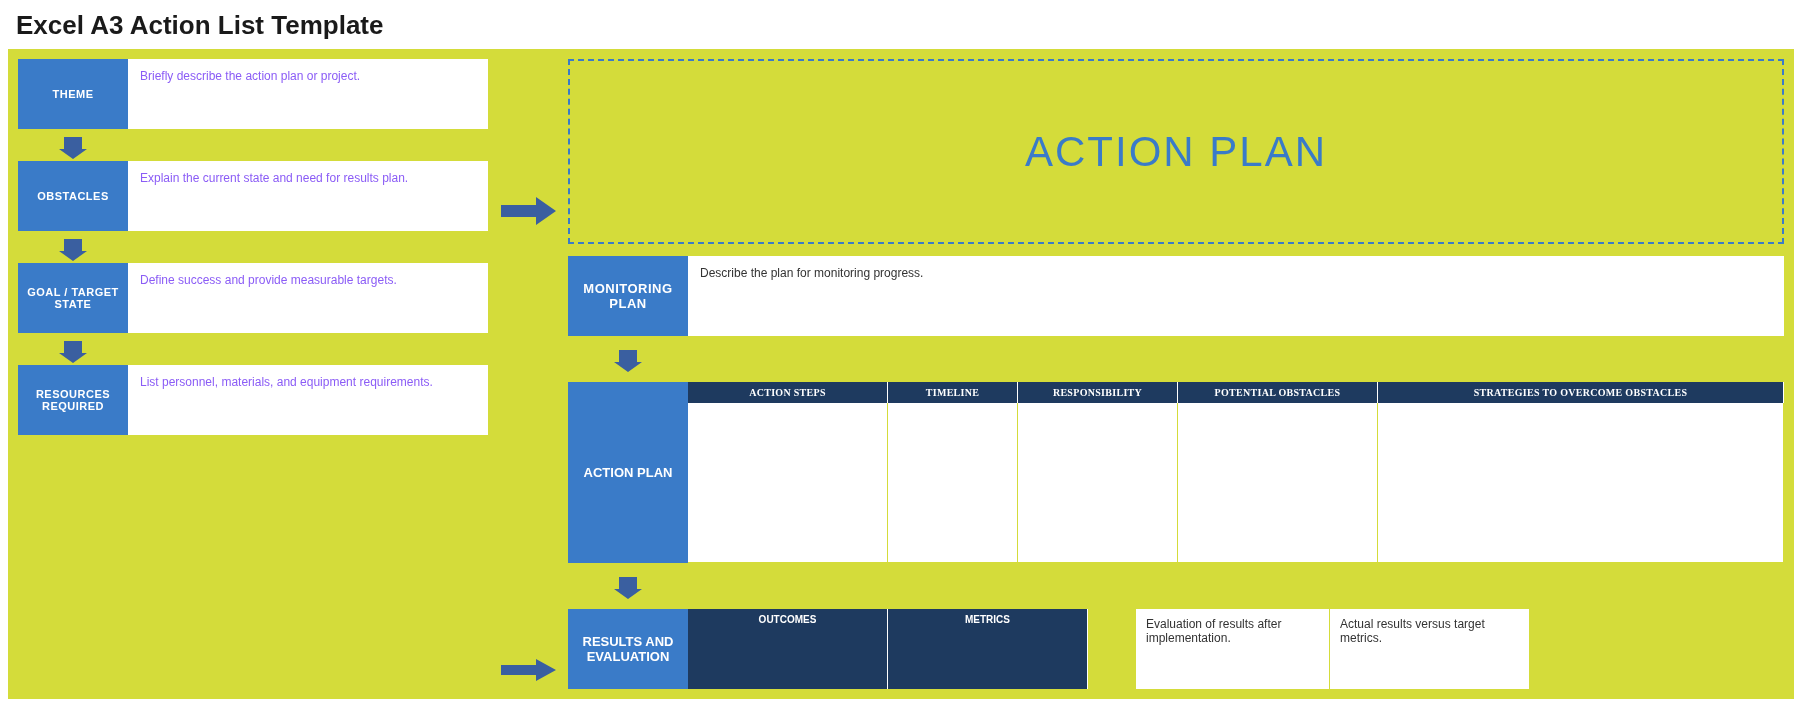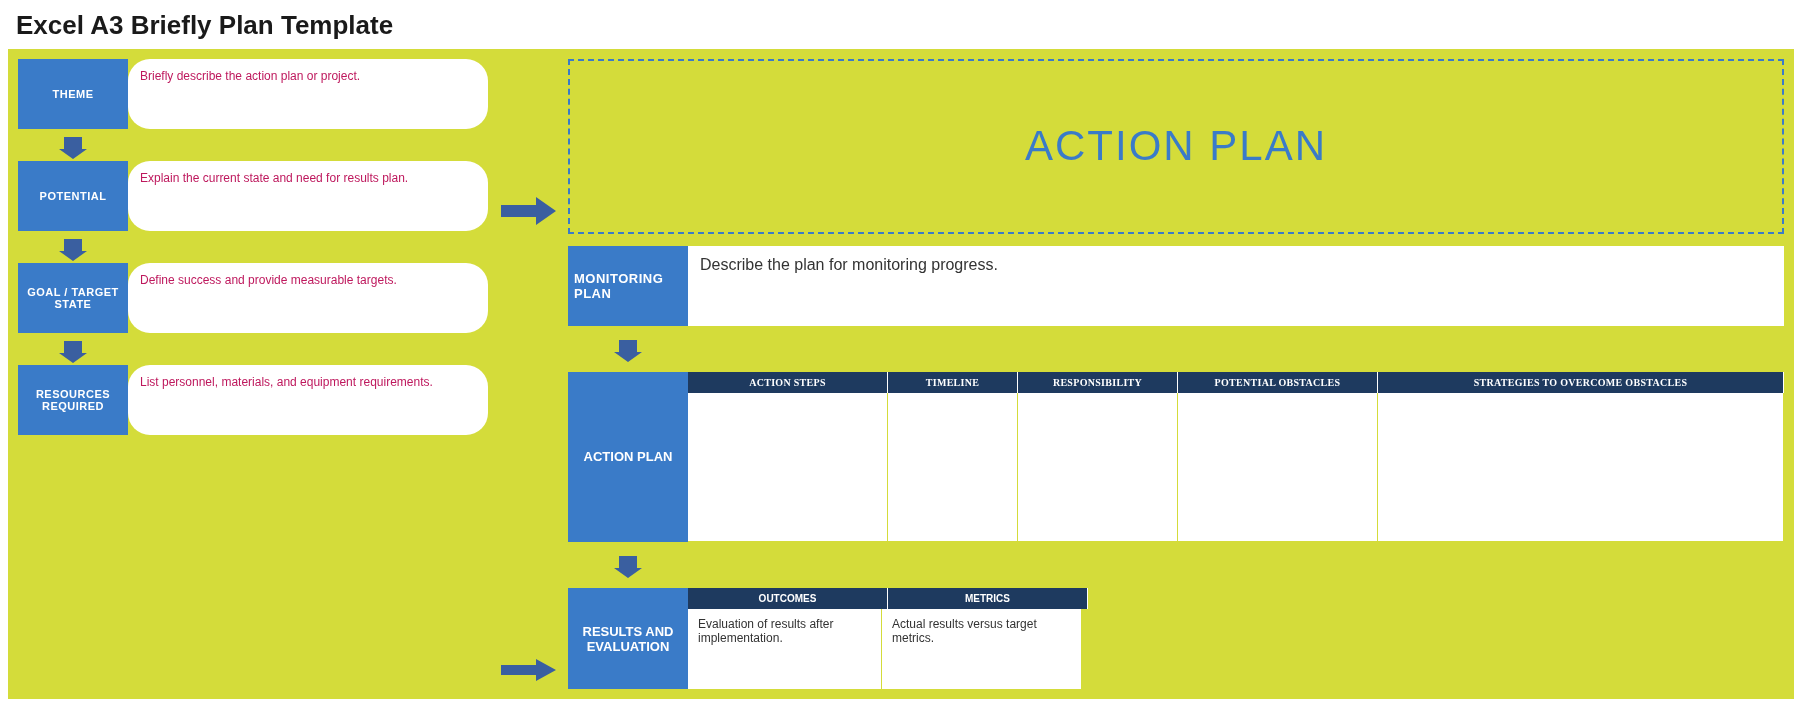--- a/index.html
+++ b/index.html
@@ -55,23 +55,22 @@
       flex-shrink: 0;
       padding: 8px 6px;
       letter-spacing: 0.5px;
     }
 
     .content-box {
       background: #fff;
       flex: 1;
       padding: 10px 12px;
       font-size: 12px;
-      color: #be185d;
+      color: #8b5cf6;
       min-height: 70px;
-      border-radius: 22px;
     }
 
     .action-plan-title-box {
       border: 2px dashed #3a7bc8;
       flex: 1;
       display: flex;
       align-items: center;
       justify-content: center;
       min-height: 90px;
     }
@@ -89,35 +88,35 @@
       flex-direction: row;
       gap: 0;
       margin-bottom: 6px;
     }
 
     .right-label-box {
       background: #3a7bc8;
       color: #fff;
       font-size: 13px;
       font-weight: bold;
-      text-align: left;
+      text-align: center;
       display: flex;
       align-items: center;
       justify-content: center;
       width: 120px;
       flex-shrink: 0;
       padding: 4px 6px;
       letter-spacing: 0.5px;
     }
 
     .right-content-box {
       background: #fff;
       flex: 1;
       padding: 10px 12px;
-      font-size: 16px;
+      font-size: 12px;
       color: #333;
       min-height: 80px;
     }
 
     
     .action-table-section {
       display: flex;
       flex-direction: row;
       gap: 0;
       margin-bottom: 6px;
@@ -204,21 +203,22 @@
       align-items: center;
       justify-content: center;
       width: 120px;
       flex-shrink: 0;
       padding: 24px 6px;
     }
 
     .results-content {
       flex: 1;
       display: flex;
-      flex-direction: column;
+      flex-direction: row;
+      gap: 48px;
     }
 
     .results-header-row {
       display: flex;
       flex-direction: row;
     }
 
     .results-header-cell {
       background: #1e3a5f;
       color: #fff;
@@ -254,39 +254,39 @@
       flex: 1;
       display: flex;
       flex-direction: column;
       gap: 6px;
     }
 
   </style>
 </head>
 <body>
 
-<div class="page-title">Excel A3 Briefly Plan Template</div>
+<div class="page-title">Excel A3 Action List Template</div>
 
 <div class="main-container">
 
   <div class="left-column">
 
     <div class="left-row">
       <div class="label-box">THEME</div>
       <div class="content-box">Briefly describe the action plan or project.</div>
     </div>
 
     <div style="width:110px; display:flex; justify-content:center; padding:2px 0;">
       <svg width="28" height="22">
         <polygon points="5,0 23,0 23,12 28,12 14,22 0,12 5,12" fill="#3a5fa0"></polygon>
       </svg>
     </div>
 
     <div class="left-row">
-      <div class="label-box">POTENTIAL</div>
+      <div class="label-box">OBSTACLES</div>
       <div class="content-box">Explain the current state and need for results plan.</div>
     </div>
 
     <div style="width:110px; display:flex; justify-content:center; padding:2px 0;">
       <svg width="28" height="22">
         <polygon points="5,0 23,0 23,12 28,12 14,22 0,12 5,12" fill="#3a5fa0"></polygon>
       </svg>
     </div>
 
     <div class="left-row">

